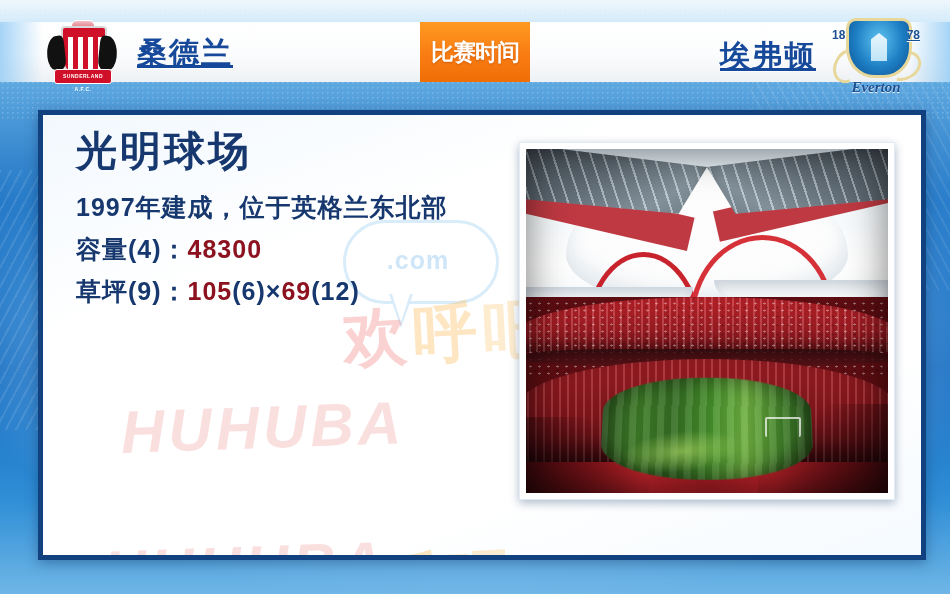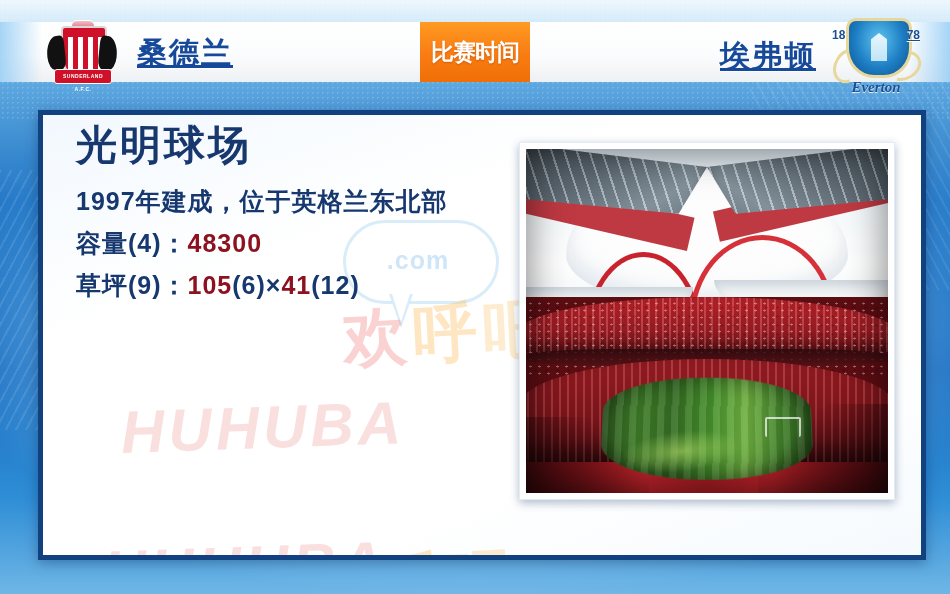--- a/index.html
+++ b/index.html
@@ -110,21 +110,21 @@
 
   .wm-cn{font-size:64px;font-weight:bold;letter-spacing:6px;
      font-family:"Liberation Sans",sans-serif;}
   .wm-c1{left:300px;top:175px;transform:rotate(-3deg);}
   .wm-c2{left:265px;top:425px;transform:rotate(-3deg);}
   .wm-cn .c1{color:rgba(240,130,130,.36);}
   .wm-cn .c2{color:rgba(250,200,120,.46);}
   .wm-cn .c3{color:rgba(250,210,140,.42);}
 
   
-  .content{position:absolute;left:33px;top:10px;z-index:3;}
+  .content{position:absolute;left:33px;top:16px;z-index:3;}
   .title{font-size:41px;font-weight:bold;color:#17386f;letter-spacing:3px;margin:0 0 14px 0;line-height:1;}
   .line{font-size:25px;font-weight:bold;color:#17386f;letter-spacing:1px;line-height:42px;white-space:nowrap;}
   .val{color:#8d1220;}
   .wx-icon{display:inline-block;vertical-align:-6px;width:30px;height:30px;border-radius:7px;
      background:linear-gradient(180deg,#7dc9f2 0%,#4ba8e4 60%,#3f9edd 100%);position:relative;margin:0 1px;}
   .wx-icon .cl1{position:absolute;left:5px;top:12px;width:16px;height:11px;border-radius:7px;
      background:linear-gradient(180deg,#ffffff,#cfd6dc);}
   .wx-icon .cl2{position:absolute;left:12px;top:8px;width:14px;height:12px;border-radius:7px;
      background:linear-gradient(180deg,#f2f5f7,#b9c2ca);}
   .wx-icon .cl3{position:absolute;left:3px;top:7px;width:12px;height:10px;border-radius:6px;
@@ -276,21 +276,21 @@
       <div class="content">
         <div class="title">光明球场</div>
 
         <div class="line">1997年建成，位于英格兰东北部</div>
 
         <div class="line">
           <span>容量(4)：</span><span class="val">48300</span>
         </div>
 
         <div class="line">
-          <span>草坪(9)：</span><span class="val">105</span><span>(6)</span><span>×</span><span class="val">41</span><span>(12)</span>
+          <span>草坪(9)：</span><span class="val">105</span><span>(6)</span><span>×</span><span class="val">69</span><span>(12)</span>
         </div>
 
 
       </div>
 
       <div class="photo-frame">
         <div class="photo">
           <div class="sky"></div>
           <div class="roof-mem"></div>
           <div class="redband-l"></div>

